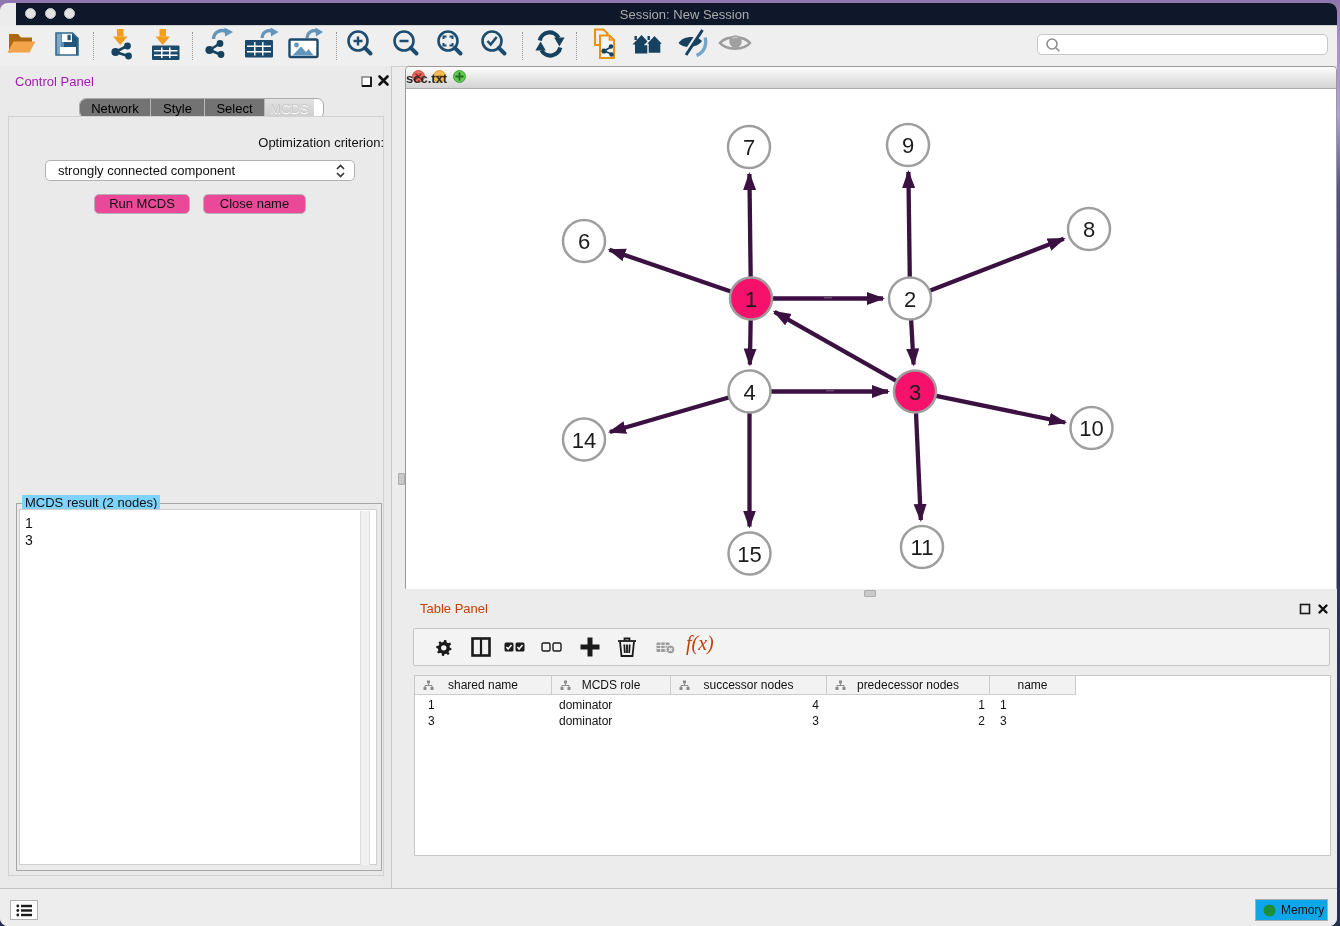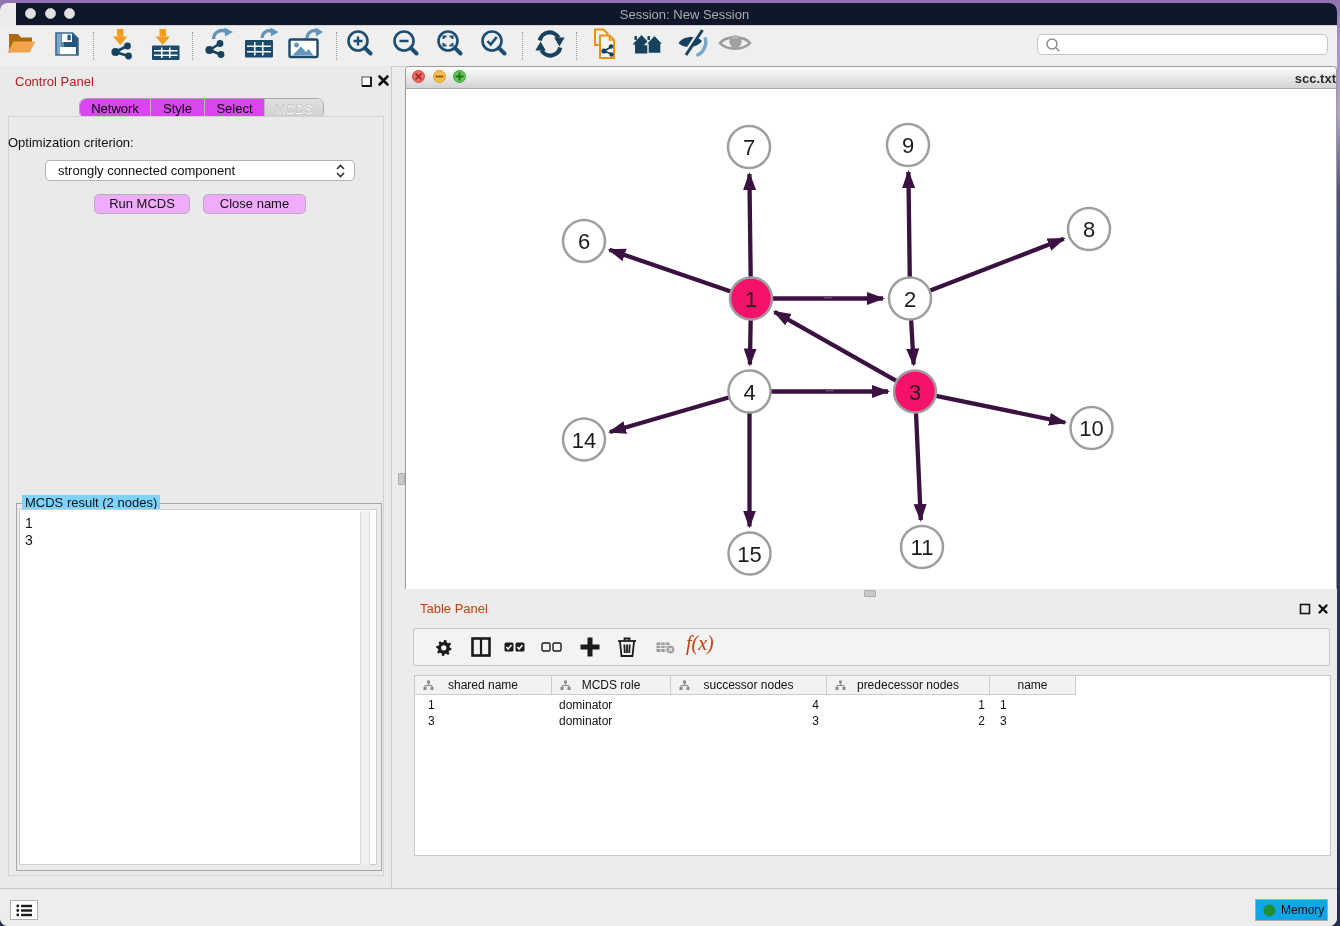--- a/index.html
+++ b/index.html
@@ -8,37 +8,37 @@
 #win{position:absolute;left:0;top:3px;width:1337px;height:923px;background:#ececec;
  border-radius:8px;overflow:hidden}
 #titlebar{position:absolute;left:16px;top:0;width:100%;height:22px;background:#0f172a;border-bottom:1px solid #d2d2d2}
 .tl{position:absolute;top:5px;width:11px;height:11px;border-radius:50%;background:#e2e2e2;border:1px solid #c8c8c8;box-sizing:border-box}
 #wintitle{position:absolute;top:4px;left:0;width:1337px;text-align:center;font-size:13px;color:#ababab}
 #toolbar{position:absolute;left:0;top:23px;width:100%;height:40px;background:#efefef;border-bottom:1px solid #d0d0d0}
 .sep{position:absolute;top:6px;height:28px;width:0;border-left:1px dotted #999}
 .ticon{position:absolute;top:0px;width:36px;height:36px}
 #search{position:absolute;left:1037px;top:8px;width:291px;height:21px;background:#fff;border:1px solid #c6c6c6;border-radius:5px;box-sizing:border-box}
 #cp{position:absolute;left:0;top:63px;width:392px;height:822px;background:#eaeaea;border-right:1px solid #c9c9c9;box-sizing:border-box}
-#cptitle{position:absolute;left:15px;top:8px;font-size:13px;color:#b91c1c}
+#cptitle{position:absolute;left:15px;top:8px;font-size:13px;color:#a21caf}
 #cpbox{position:absolute;left:8px;top:50px;width:376px;height:760px;border:1px solid #d2d2d2;background:#eaeaea;box-sizing:border-box}
 .tabstrip{position:absolute;display:flex;border:1px solid #a9a9a9;border-radius:7px;overflow:hidden;background:#fff}
-.tabstrip .tab{font-size:13px;color:#000;background:#d946ef;text-align:center;line-height:19px;height:19px;border-right:1px solid #b9b9b9;box-sizing:border-box}
+.tabstrip .tab{font-size:13px;color:#000;background:#737373;text-align:center;line-height:19px;height:19px;border-right:1px solid #b9b9b9;box-sizing:border-box}
 .tabstrip .tab:last-child{border-right:none}
 .tabstrip .sel{background:linear-gradient(180deg,#e1e1e1,#cecece);color:#c9c9c9;text-shadow:0 1px 0 #fff}
-#optlabel{position:absolute;left:8px;top:69px;width:376px;text-align:left;font-size:13px;color:#111}
+#optlabel{position:absolute;left:8px;top:69px;width:376px;text-align:right;font-size:13px;color:#111}
 #combo{position:absolute;left:45px;top:94px;width:310px;height:21px;background:#fff;border:1px solid #b2b2b2;border-radius:5px;font-size:13px;line-height:20px;color:#111;padding-left:12px;box-sizing:border-box}
-.btn{position:absolute;top:128px;height:20px;background:#f0abfc;border:1px solid #b2b2b2;border-radius:5px;font-size:13px;color:#111;text-align:center;line-height:18px;box-sizing:border-box}
+.btn{position:absolute;top:128px;height:20px;background:#ec4899;border:1px solid #b2b2b2;border-radius:5px;font-size:13px;color:#111;text-align:center;line-height:18px;box-sizing:border-box}
 #fs{position:absolute;left:16px;top:437px;width:366px;height:368px;border:1px solid #a6a6a6;box-sizing:border-box}
 #fslegend{position:absolute;left:5px;top:-9px;background:#7dd3fc;font-size:13px;color:#111;padding:0 3px}
 #fswhite{position:absolute;left:2px;top:5px;width:358px;height:356px;background:#fff;border:1px solid #cfcfcf;box-sizing:border-box}
 #fstrack{position:absolute;right:6px;top:1px;width:8px;height:354px;background:#f1f1f1;border-left:1px solid #dcdcdc;border-right:1px solid #dcdcdc}
 #fstext{position:absolute;left:5px;top:5px;font-size:14px;color:#111;line-height:17px}
 #netframe{position:absolute;left:405px;top:63px;width:932px;height:523px;background:#fff;border:1px solid #9a9a9a;box-sizing:border-box;border-radius:4px 4px 0 0}
 #nettitle{position:absolute;left:0;top:0;width:930px;height:21px;background:linear-gradient(180deg,#fdfdfd,#d3d3d3);border-bottom:1px solid #ababab;border-radius:4px 4px 0 0}
-#nettitle .txt{position:absolute;top:4px;width:100%;text-align:right;font-size:13px;font-weight:700;color:#2b2b2b}
+#nettitle .txt{position:absolute;top:4px;width:100%;text-align:left;font-size:13px;font-weight:700;color:#2b2b2b}
 #canvas{position:absolute;left:0;top:22px;width:930px;height:500px;background:#fff;overflow:hidden}
 .mtl{position:absolute;top:3px;width:13px;height:13px;border-radius:50%;box-sizing:border-box}
 #tp{position:absolute;left:406px;top:594px;width:931px;height:294px}
 #tptitle{position:absolute;left:14px;top:4px;font-size:13px;color:#c2410c}
 #tptools{position:absolute;left:7px;top:31px;width:917px;height:38px;background:#f3f3f3;border:1px solid #c6c6c6;border-radius:2px;box-sizing:border-box}
 #tbl{position:absolute;left:8px;top:78px;width:917px;height:181px;background:#fff;border:1px solid #c8c8c8;box-sizing:border-box}
 .th{position:absolute;top:0;height:19px;background:#f2f2f2;border-right:1px solid #ccc;border-bottom:1px solid #ccc;box-sizing:border-box;font-size:12px;color:#111;text-align:center;line-height:18px}
 .td{position:absolute;font-size:12px;color:#111;height:16px;line-height:16px}
 #statusbar{position:absolute;left:0;top:885px;width:1337px;height:38px;background:#ededed;border-top:1px solid #c4c4c4}
 #listbtn{position:absolute;left:10px;top:11px;width:28px;height:20px;background:#fbfbfb;border:1px solid #b1b1b1;box-sizing:border-box}
@@ -194,21 +194,21 @@
   <rect x="2" y="2" width="9" height="9" fill="#fff" stroke="#6e6e6e" stroke-width="1.3"></rect>
   <path d="M2,11 h9 V2" fill="none" stroke="#111" stroke-width="1.8"></path>
       </svg>
  <svg style="position:absolute;left:377px;top:8px" width="13" height="13" viewBox="0 0 13 13">
   <path d="M2.5,2.5 L10.5,10.5 M10.5,2.5 L2.5,10.5" stroke="#111" stroke-width="2.6" stroke-linecap="round"></path>
       </svg>
  <div class="tabstrip" style="left:79px;top:32px;width:243px">
   <div class="tab" style="width:71px">Network</div>
   <div class="tab" style="width:54px">Style</div>
   <div class="tab" style="width:60px">Select</div>
-  <div class="tab sel" style="width:58px">MCDS</div>
+  <div class="tab sel" style="width:49px">MCDS</div>
  </div>
  <div id="cpbox"></div>
  <div id="optlabel">Optimization criterion:</div>
  <div id="combo">strongly connected component
   <svg style="position:absolute;right:8px;top:3px" width="11" height="14" viewBox="0 0 11 14">
    <path d="M2,5 L5.5,1.5 L9,5" fill="none" stroke="#333" stroke-width="1.6"></path>
    <path d="M2,9 L5.5,12.5 L9,9" fill="none" stroke="#333" stroke-width="1.6"></path>
         </svg>
  </div>
  <div class="btn" style="left:94px;width:96px">Run MCDS</div>

